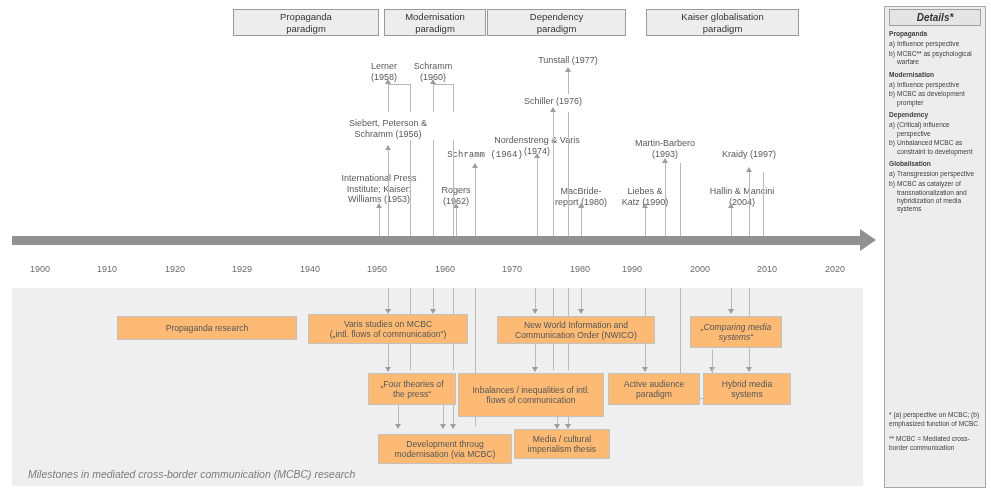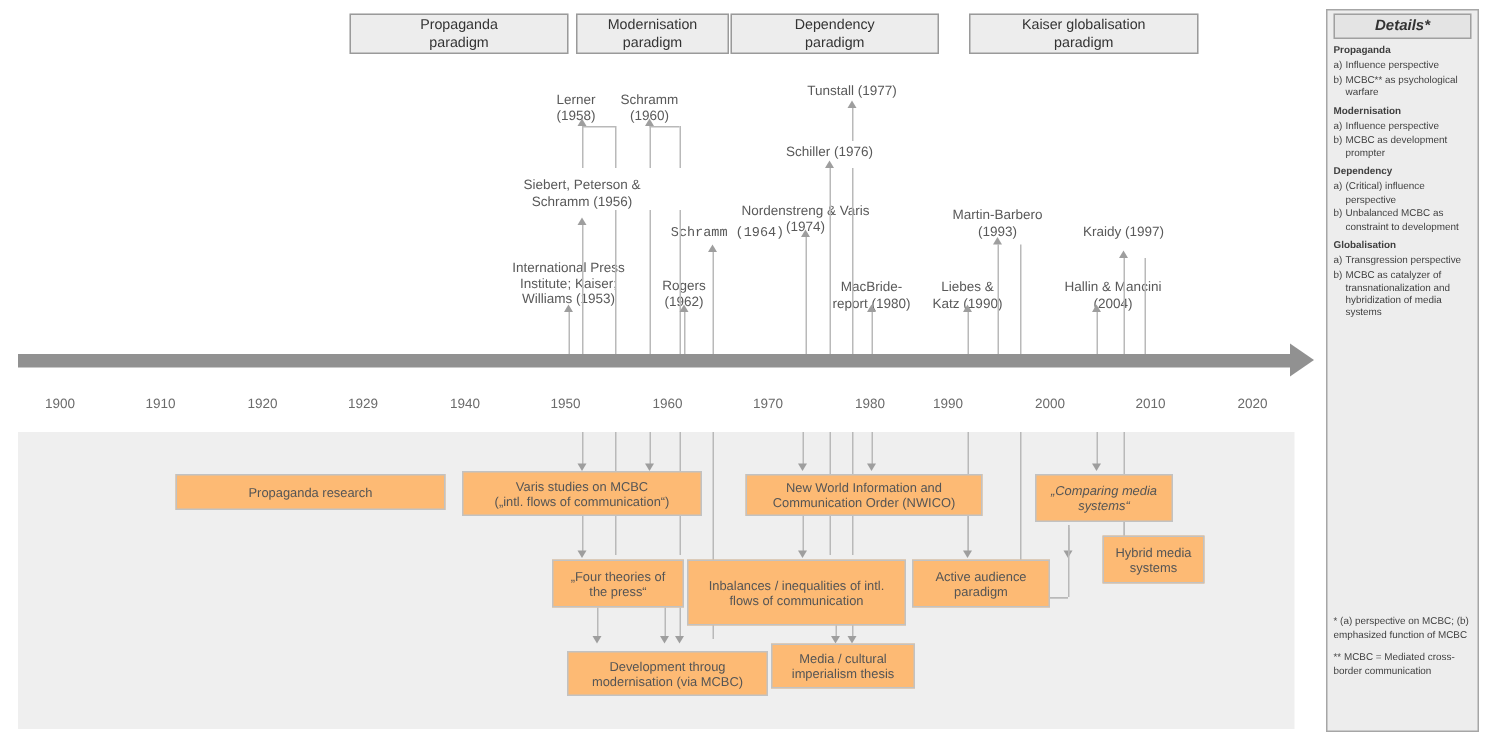--- a/index.html
+++ b/index.html
@@ -334,40 +334,41 @@
           <div>Inbalances / inequalities of intl.</div>
           <div>flows of communication</div>
         </div>
       </div>
       <div class="abs lbox" style="left: 608px; top: 373px; width: 92px; height: 32px;">
         <div>
           <div>Active audience</div>
           <div>paradigm</div>
         </div>
       </div>
-      <div class="abs lbox" style="left: 703px; top: 357px; width: 68px; height: 32px; margin-left: 32px;">
+      <div class="abs lbox" style="left: 703px; top: 373px; width: 88px; height: 32px;">
         <div>
           <div>Hybrid media</div>
           <div>systems</div>
         </div>
       </div>
       <div class="abs lbox" style="left: 378px; top: 434px; width: 134px; height: 30px;">
         <div>
           <div>Development throug</div>
           <div>modernisation (via MCBC)</div>
         </div>
       </div>
       <div class="abs lbox" style="left: 514px; top: 429px; width: 96px; height: 30px;">
         <div>
           <div>Media / cultural</div>
           <div>imperialism thesis</div>
         </div>
       </div>
     </div>
 
+  <div class="abs" id="caption">Milestones in mediated cross-border communication (MCBC) research</div>
 
   <div class="abs" id="details"></div>
   <div class="abs" id="detailsHead">Details*</div>
   <div class="abs" id="detailsBody">
       <div class="dgroup">Propaganda</div>
       <div class="ditem">
         <div class="k">a)</div>
         <div class="t">Influence perspective</div>
       </div>
       <div class="ditem">

